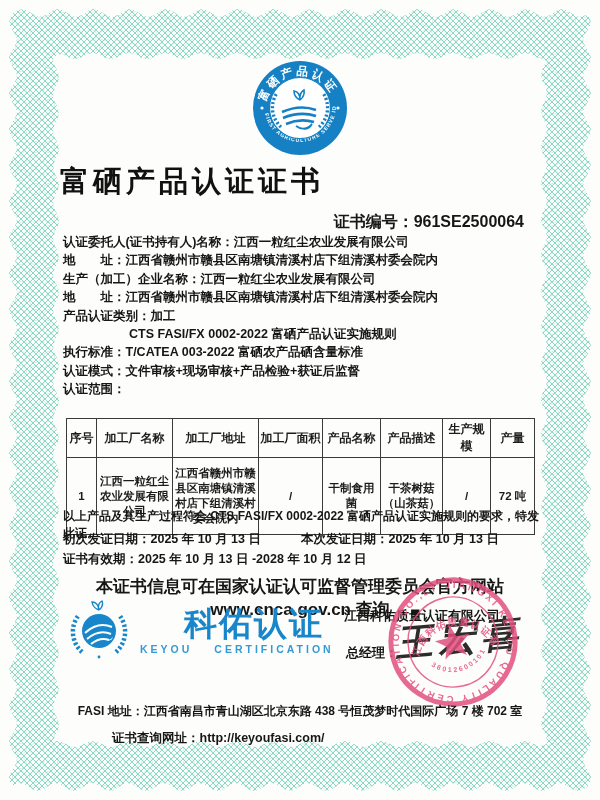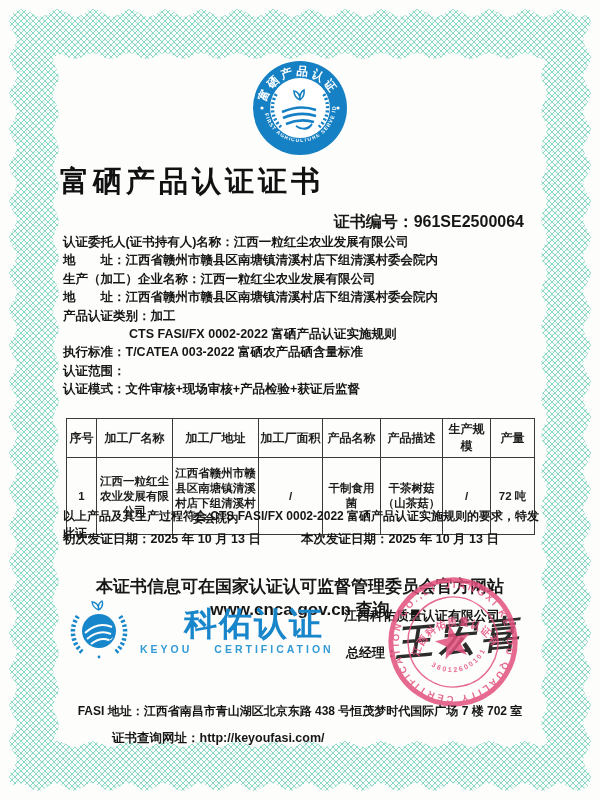--- a/index.html
+++ b/index.html
@@ -113,22 +113,22 @@
   </div>
 
   <div class="info">
     <div class="line"><span>认证委托人(证书持有人)名称：</span><span>江西一粒红尘农业发展有限公司</span></div>
     <div class="line"><span>地　　址：</span><span>江西省赣州市赣县区南塘镇清溪村店下组清溪村委会院内</span></div>
     <div class="line"><span>生产（加工）企业名称：</span><span>江西一粒红尘农业发展有限公司</span></div>
     <div class="line"><span>地　　址：</span><span>江西省赣州市赣县区南塘镇清溪村店下组清溪村委会院内</span></div>
     <div class="line"><span>产品认证类别：</span><span>加工</span></div>
     <div class="line indent"><span>CTS FASI/FX 0002-2022 富硒产品认证实施规则</span></div>
     <div class="line"><span>执行标准：</span><span>T/CATEA 003-2022 富硒农产品硒含量标准</span></div>
+    <div class="line"><span>认证模式：</span><span>文件审核+现场审核+产品检验+获证后监督</span></div>
     <div class="line"><span>认证范围：</span></div>
-    <div class="line"><span>认证模式：</span><span>文件审核+现场审核+产品检验+获证后监督</span></div>
   </div>
 
   <table class="scope-table">
     <colgroup>
       <col style="width:30px">
         <col style="width:76px">
         <col style="width:86px">
         <col style="width:64px">
       <col style="width:58px">
         <col style="width:62px">
@@ -158,20 +158,23 @@
     </tr>
   </tbody>
     </table>
 
   <div class="statement">以上产品及其生产过程符合 CTS FASI/FX 0002-2022 富硒产品认证实施规则的要求，特发此证。</div>
 
   <div class="dates1">
     <span><span>初次发证日期：</span><span>2025 年 10 月 13 日</span></span>
     <span class="d2"><span>本次发证日期：</span><span>2025 年 10 月 13 日</span></span>
   </div>
+  <div class="dates2">
+    <span>证书有效期：</span><span>2025 年 10 月 13 日 -2028 年 10 月 12 日</span>
+  </div>
 
   <div class="cnca">本证书信息可在国家认证认可监督管理委员会官方网站 www.cnca.gov.cn 查询</div>
 
   <div class="issuer-logo">
     <svg width="62" height="62" viewBox="0 0 62 62">
       <path d="M14,52 A27,27 0 0 1 10,16" stroke="#1886ca" stroke-width="4.5" stroke-dasharray="2.4,2.2" fill="none"></path>
       <path d="M48,52 A27,27 0 0 0 52,16" stroke="#1886ca" stroke-width="4.5" stroke-dasharray="2.4,2.2" fill="none"></path>
       <path d="M31,10 q-2,-6 3,-9 q2,5 -3,9 M31,10 q-6,-2 -7,-8 q6,0 7,8" stroke="#1886ca" stroke-width="1.4" fill="none"></path>
       <circle cx="31" cy="31" r="17" fill="#1886ca"></circle>
       <path d="M17,33 q13,-12 27,-6 M19,39 q12,-10 24,-5 M23,44 q9,-7 18,-4" stroke="#ffffff" stroke-width="2" fill="none"></path>

